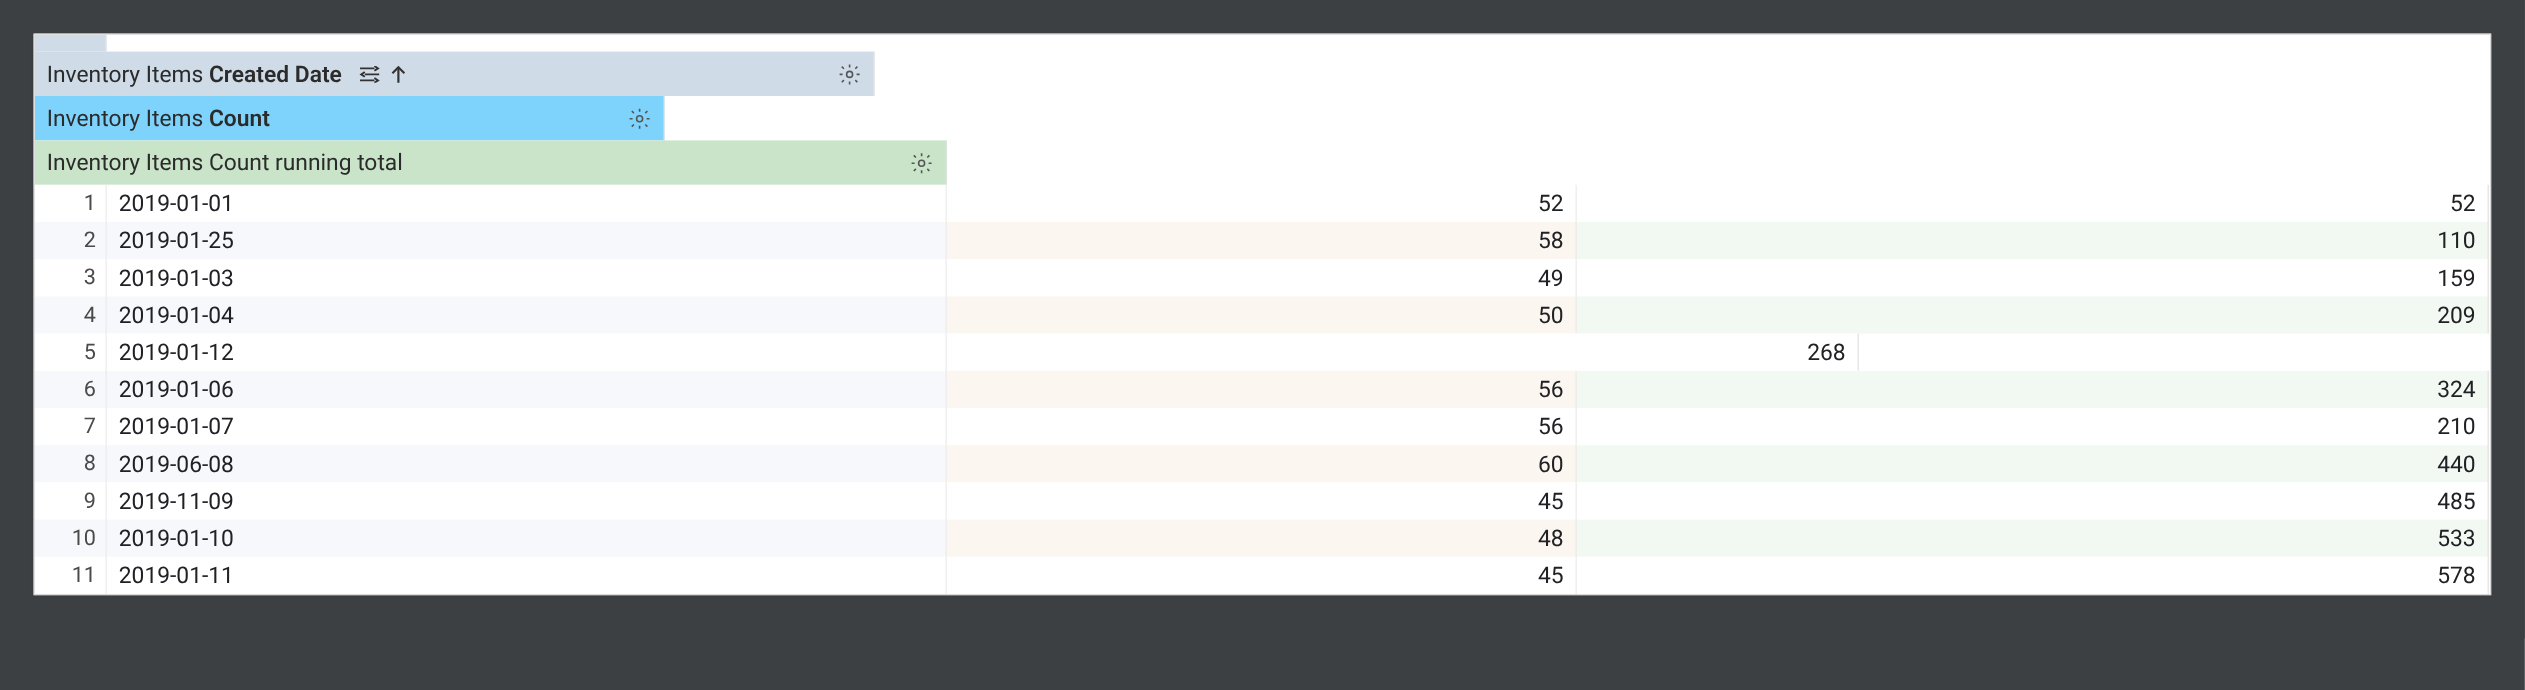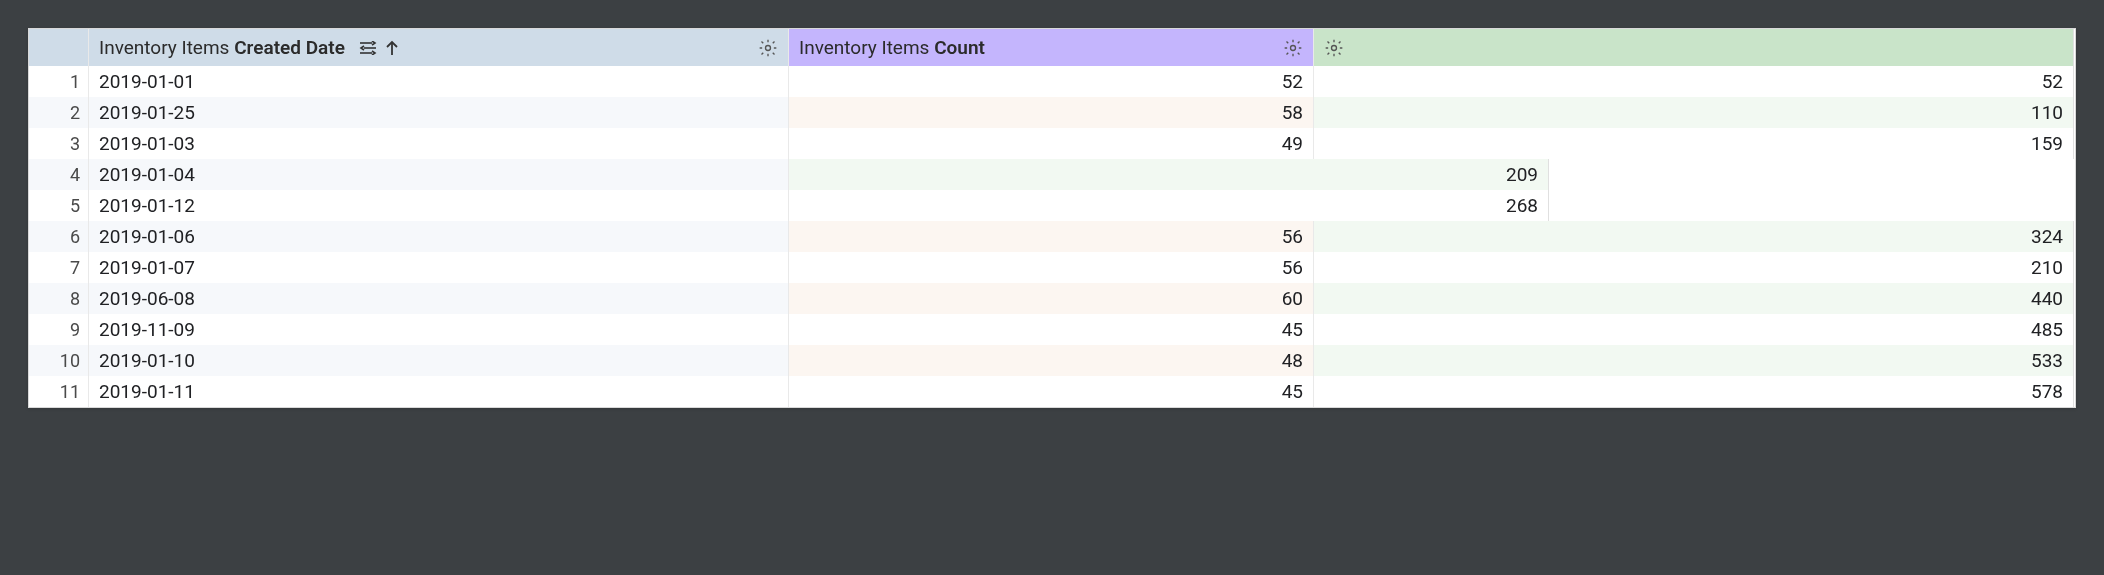--- a/index.html
+++ b/index.html
@@ -17,21 +17,21 @@
     background: #fff;
     border: 1px solid #d9d9d9;
     box-shadow: 0 1px 3px rgba(0,0,0,0.15);
     overflow: hidden;
   }
   .row {
     display: flex;
     align-items: stretch;
     min-height: 31px;
   }
-  .hdr { font-weight: 400; }
+  .hdr { font-weight: 400; flex-direction: column; }
   .cell {
     border-right: 1px solid #e9e9e9;
     padding: 4px 10px 4px 10px;
     display: flex;
     align-items: center;
     box-sizing: border-box;
     white-space: nowrap;
   }
   .cell:last-child { border-right: 1px solid #e0e0e0; }
   .col-num {
@@ -41,21 +41,21 @@
     font-size: 18px;
     padding-right: 8px;
   }
   .col-date  { width: 700px; }
   .col-count { width: 525px; justify-content: flex-end; }
   .col-total { width: 760px; justify-content: flex-end; }
 
   
   .hdr .col-num  { background: #cfdce8; }
   .hdr .col-date { background: #cfdce8; justify-content: space-between; }
-  .hdr .col-count{ background: #c4b5fd; justify-content: space-between; }
+  .hdr .col-count{ background: #7dd3fc; justify-content: space-between; }
   .hdr .col-total{ background: #c9e4c9; justify-content: space-between; }
   .hdr .cell { padding-top:7px; padding-bottom:7px; color:#2b2b2b; }
 
   
   .body .row:nth-child(odd)  .col-num,
   .body .row:nth-child(odd)  .col-date  { background: #ffffff; }
   .body .row:nth-child(even) .col-num,
   .body .row:nth-child(even) .col-date  { background: #f6f8fb; }
 
   .body .row:nth-child(odd)  .col-count { background: #ffffff; }
@@ -114,20 +114,23 @@
           <span>Inventory Items </span><span class="bold">Count</span>
         </span>
         <span class="gear">
           <svg width="20" height="20" viewBox="0 0 24 24" fill="none" stroke="#555" stroke-width="1.6">
             <circle cx="12" cy="12" r="3"></circle>
             <path d="M12 2v3M12 19v3M4.2 4.2l2.1 2.1M17.7 17.7l2.1 2.1M2 12h3M19 12h3M4.2 19.8l2.1-2.1M17.7 6.3l2.1-2.1"></path>
           </svg>
         </span>
       </div>
       <div class="cell col-total">
+        <span class="hdr-label">
+          <span>Inventory Items Count running total</span><span class="bold"></span>
+        </span>
         <span class="gear">
           <svg width="20" height="20" viewBox="0 0 24 24" fill="none" stroke="#555" stroke-width="1.6">
             <circle cx="12" cy="12" r="3"></circle>
             <path d="M12 2v3M12 19v3M4.2 4.2l2.1 2.1M17.7 17.7l2.1 2.1M2 12h3M19 12h3M4.2 19.8l2.1-2.1M17.7 6.3l2.1-2.1"></path>
           </svg>
         </span>
       </div>
     </div>
 
     <div class="body">
@@ -145,20 +148,21 @@
         </div>
         <div class="row">
           <div class="cell col-num">3</div>
           <div class="cell col-date">2019-01-03</div>
           <div class="cell col-count">49</div>
           <div class="cell col-total">159</div>
         </div>
         <div class="row">
           <div class="cell col-num">4</div>
           <div class="cell col-date">2019-01-04</div>
+          <div class="cell col-count">50</div>
           <div class="cell col-total">209</div>
         </div>
         <div class="row">
           <div class="cell col-num">5</div>
           <div class="cell col-date">2019-01-12</div>
           <div class="cell col-total">268</div>
         </div>
         <div class="row">
           <div class="cell col-num">6</div>
           <div class="cell col-date">2019-01-06</div>

